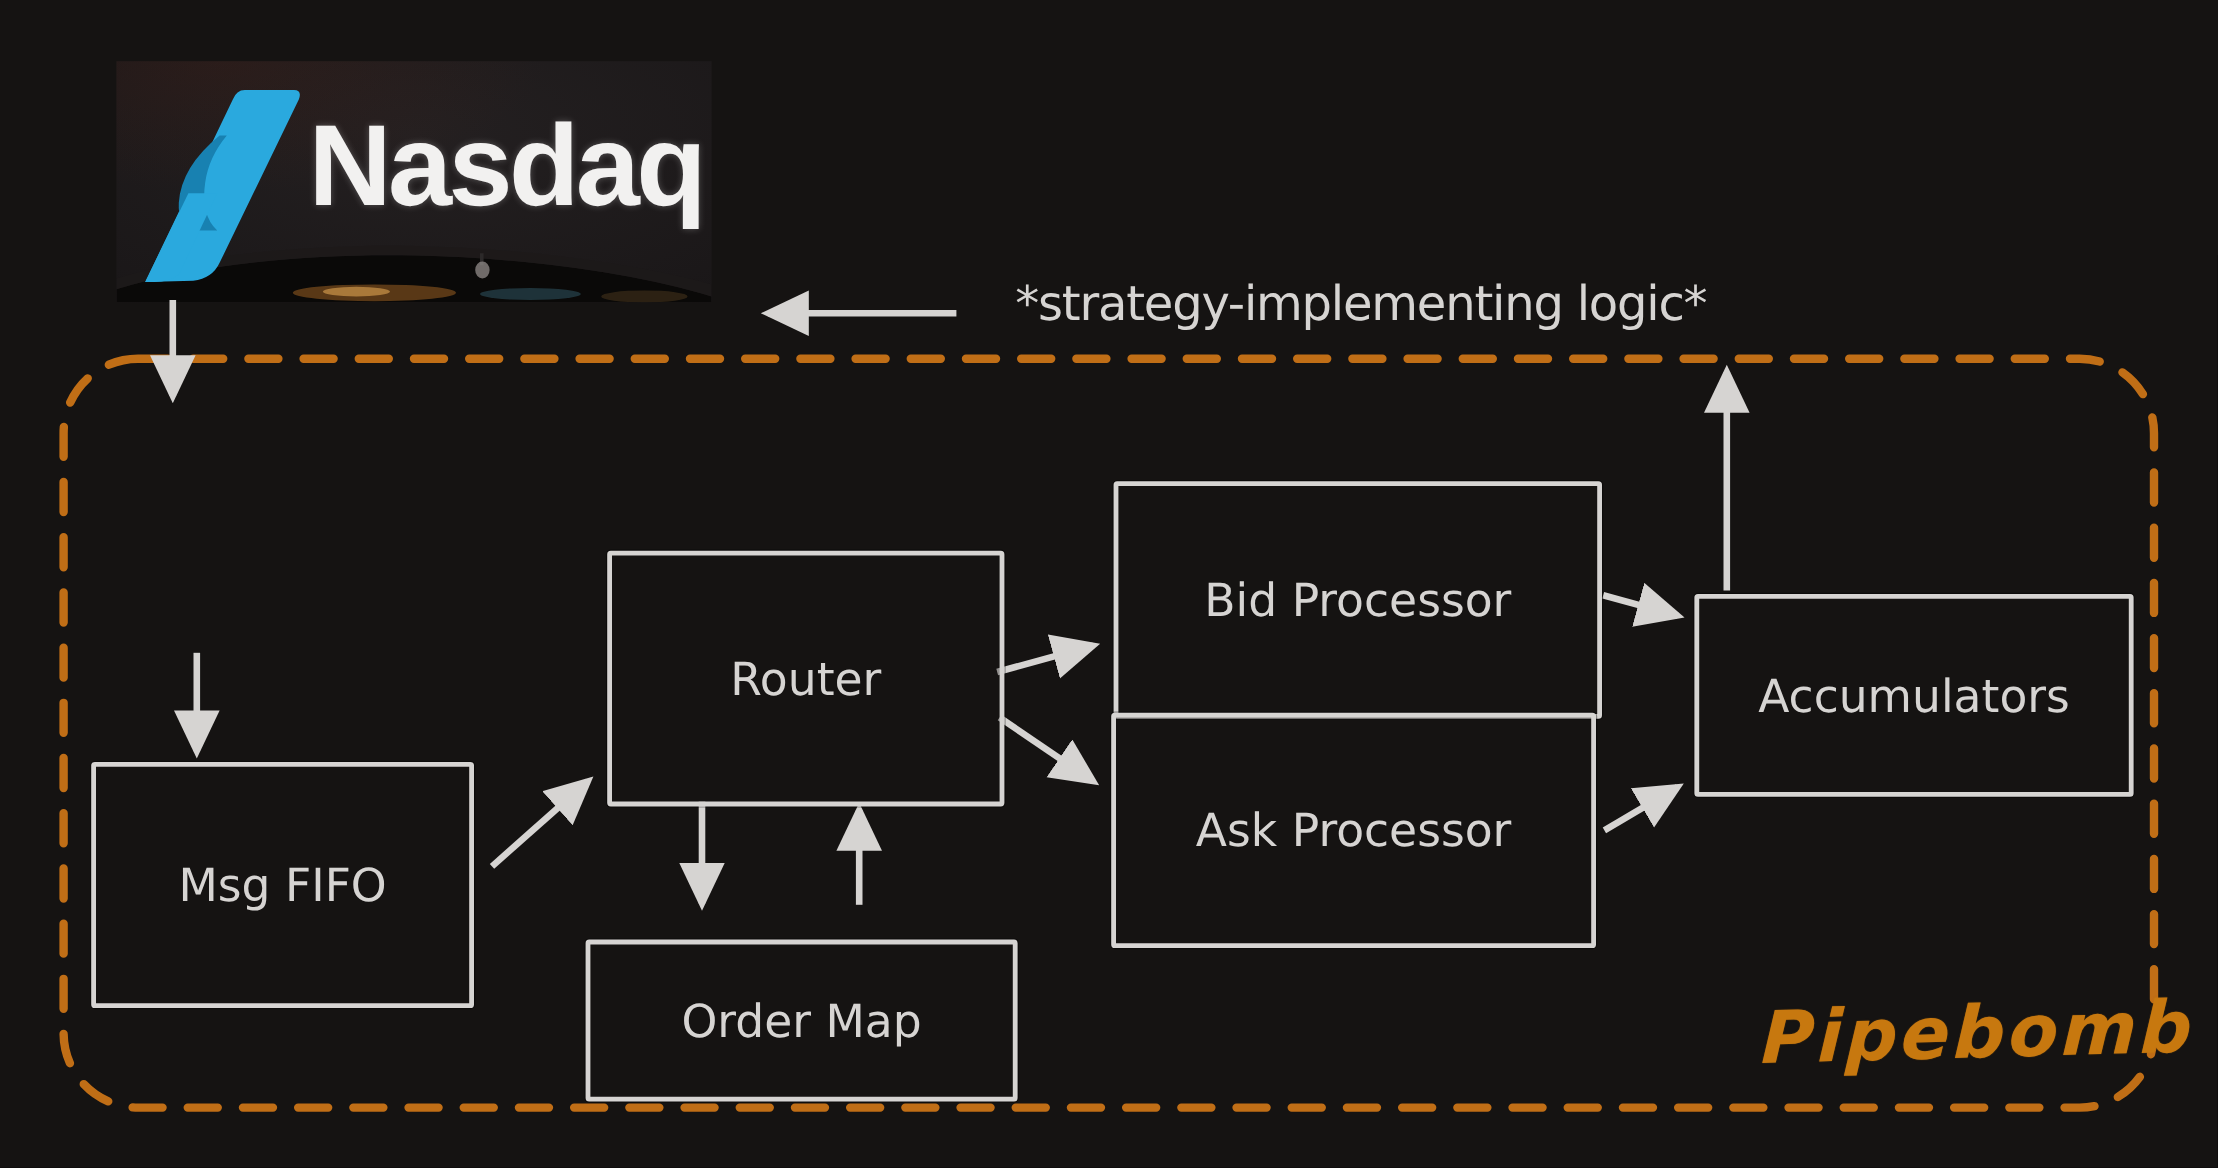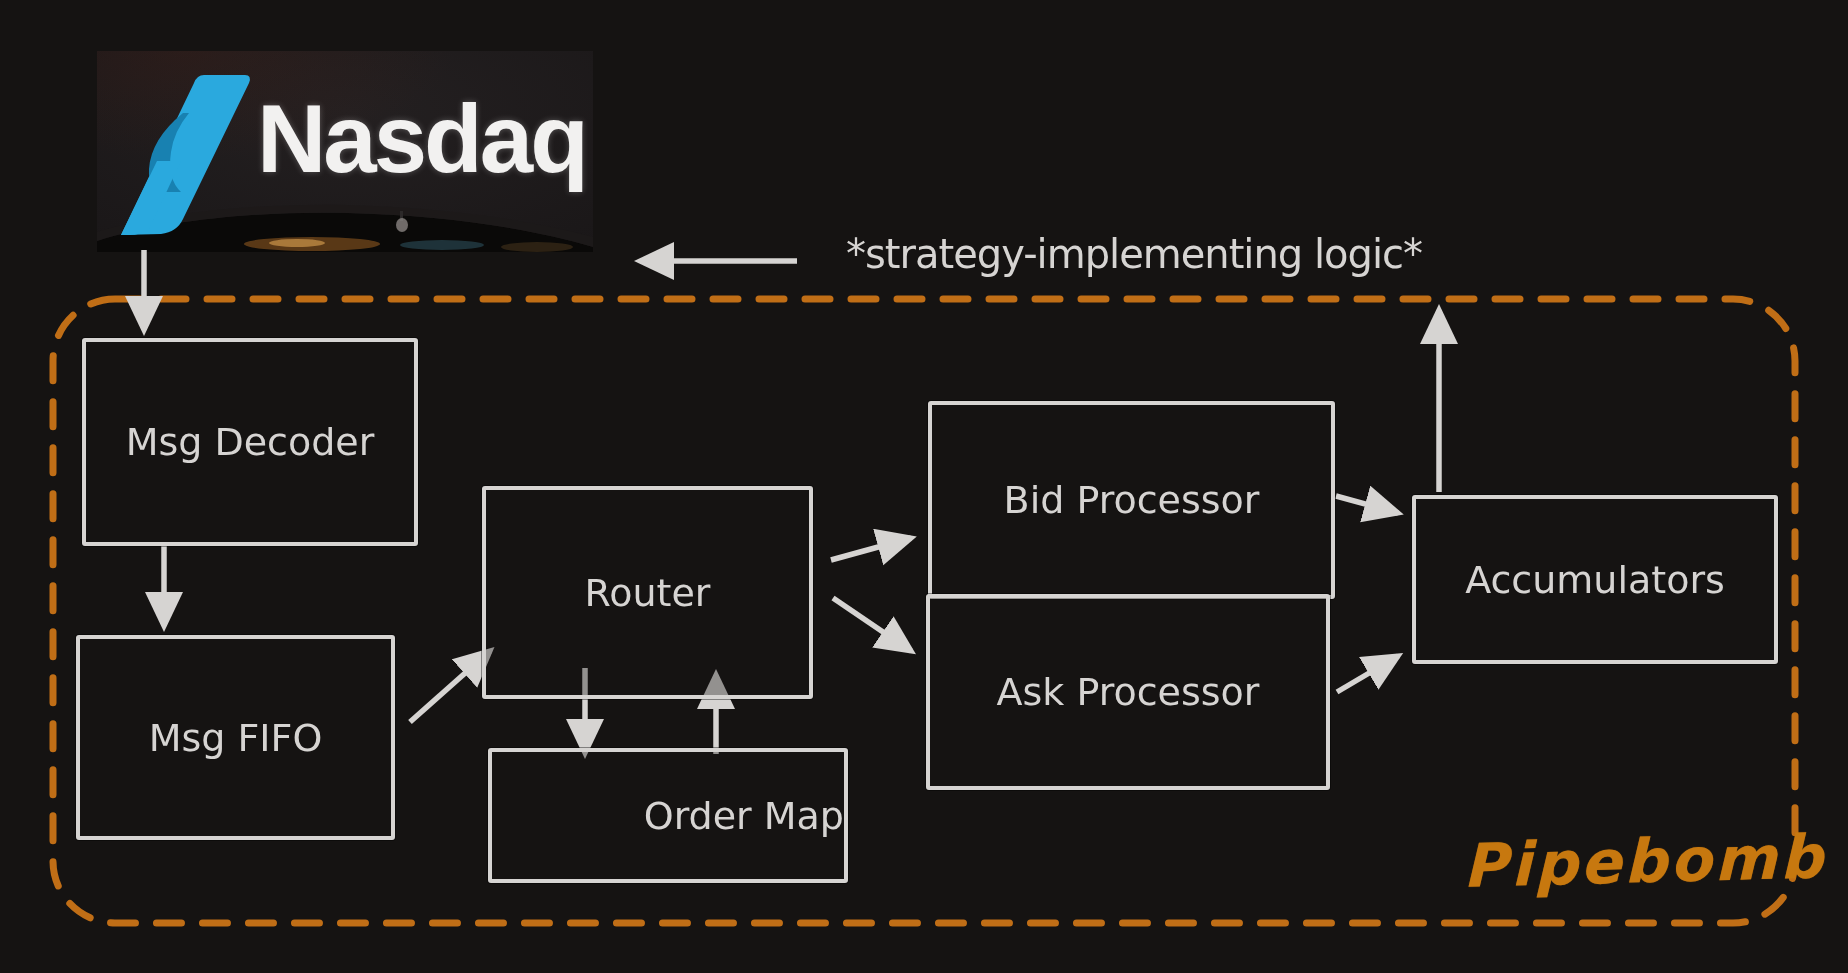--- a/index.html
+++ b/index.html
@@ -96,33 +96,30 @@
       <line x1="716" y1="754" x2="716" y2="675" marker-end="url(#ah)"></line>
       <line x1="831" y1="560" x2="911" y2="538" marker-end="url(#ah)"></line>
       <line x1="833" y1="598" x2="911" y2="651" marker-end="url(#ah)"></line>
       <line x1="1336" y1="496" x2="1398" y2="513" marker-end="url(#ah)"></line>
       <line x1="1337" y1="692" x2="1398" y2="656" marker-end="url(#ah)"></line>
       <line x1="1439" y1="492" x2="1439" y2="310" marker-end="url(#ah)"></line>
       <line x1="797" y1="261" x2="640" y2="261" marker-end="url(#ah)"></line>
     </g>
   </svg>
 
-  <div class="node" style="left:82px;top:338px;width:328px;height:200px;">
-    <span>Msg Decoder</span>
-  </div>
 
   <div class="node" style="left:76px;top:635px;width:311px;height:197px;">
     <span>Msg FIFO</span>
   </div>
 
-  <div class="node" style="left:482px;top:459px;width:323px;height:205px;margin-top:27px;">
+  <div class="node" style="left:506px;top:459px;width:323px;height:205px;">
     <span>Router</span>
   </div>
 
-  <div class="node" style="left:488px;top:748px;width:352px;height:127px;justify-content:flex-end;">
+  <div class="node" style="left:488px;top:783px;width:352px;height:127px;">
     <span>Order Map</span>
   </div>
 
   <div class="node" style="left:928px;top:373px;width:399px;height:190px;margin-top:28px;">
     <span>Bid Processor</span>
   </div>
 
   <div class="node" style="left:926px;top:594px;width:396px;height:188px;">
     <span>Ask Processor</span>
   </div>

